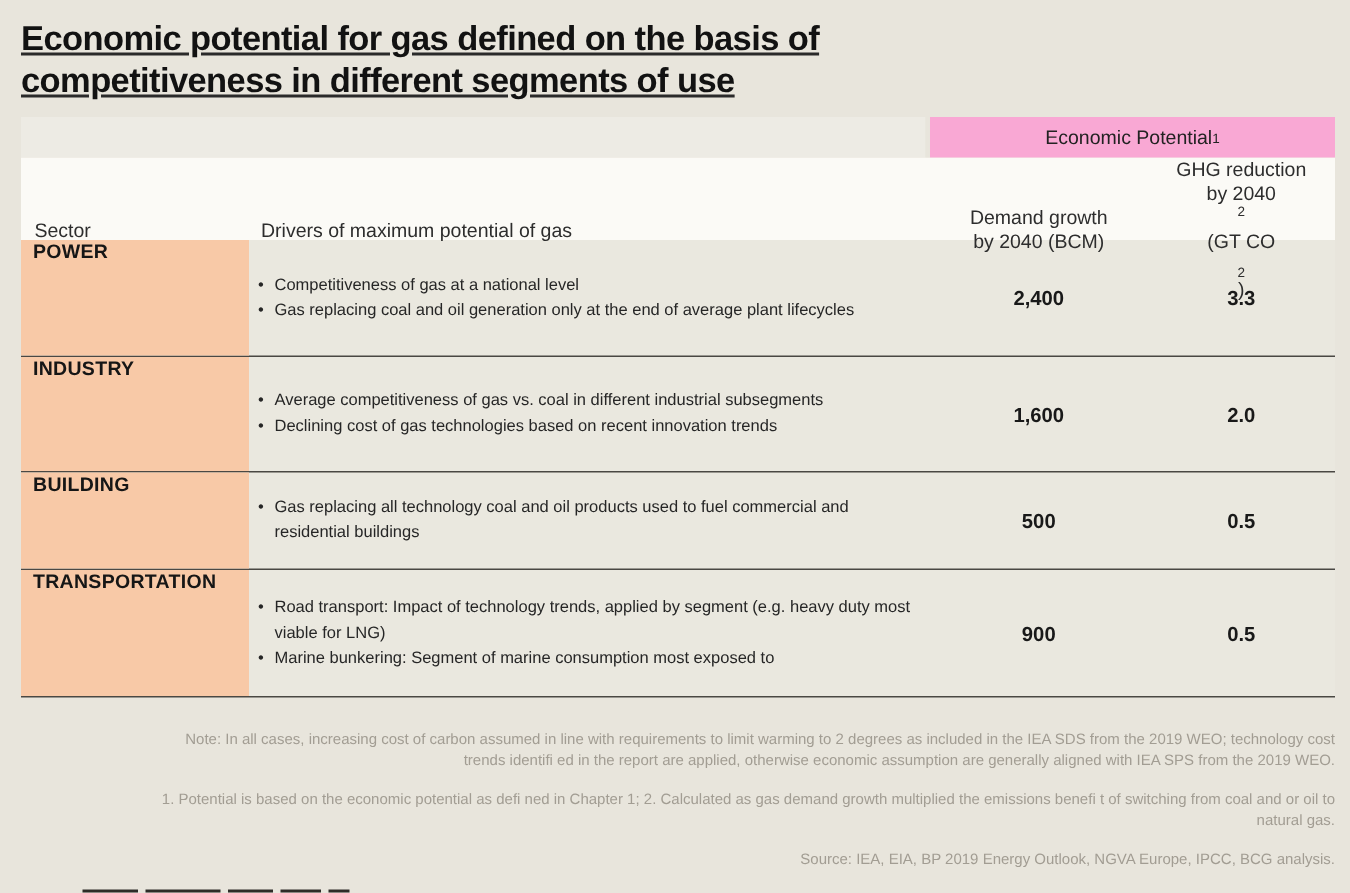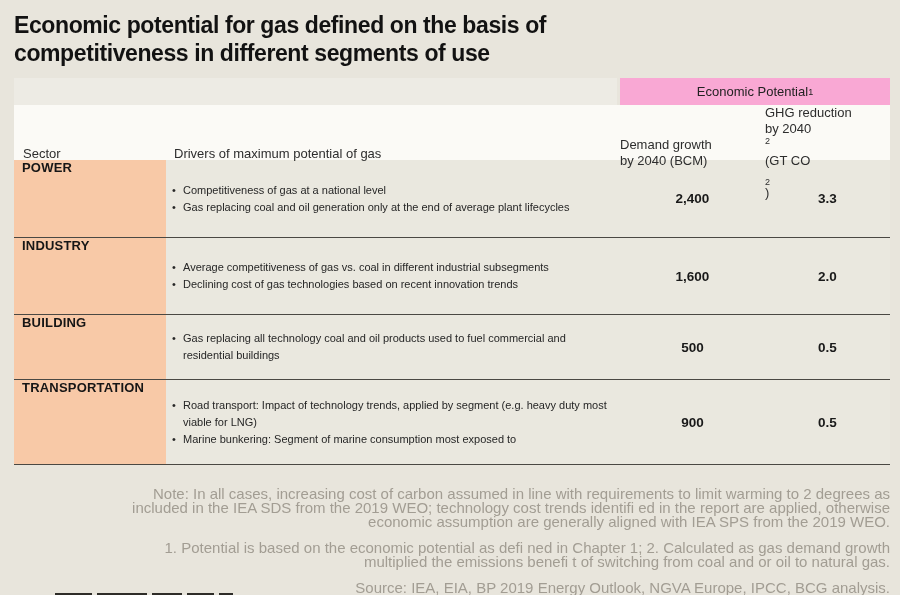--- a/index.html
+++ b/index.html
@@ -3,21 +3,21 @@
 <meta charset="utf-8">
 <style>
   * { margin:0; padding:0; box-sizing:border-box; }
   html,body { width:900px; height:595px; }
   body {
     font-family:"Liberation Sans", sans-serif;
     background:#e8e5dc;
     color:#2a2a2a;
     overflow:hidden;
   }
-  .page { position:relative; width:900px; height:595px; background:#e8e5dc; }
+  .page { position:relative; width:900px; height:595px; background:#e8e5dc;text-decoration:underline; }
 
   
   .title {
     padding:11px 0 0 14px;
     font-size:23px; line-height:28px; font-weight:bold;
     letter-spacing:-0.4px; color:#121212;
   }
   .title span { display:block; }
 
   
@@ -33,21 +33,21 @@
   sup { font-size:9px; vertical-align:super; line-height:0; }
   sub { font-size:9px; vertical-align:sub; line-height:0; }
 
   .head-row {
     display:grid; grid-template-columns:152px 454px 145px 125px;
     background:#fbfaf6; height:55px; align-items:center;
     font-size:13px; color:#2d2d2d;
   }
   .head-sector { padding-left:9px; }
   .head-drivers { padding-left:8px; }
-  .head-num { line-height:16px; }
+  .head-num { text-align:center; line-height:16px; }
   .head-num span { display:block; }
   .head-num .l2 { display:block; }
 
   .row {
     display:grid; grid-template-columns:152px 454px 145px 125px;
     background:#eae8df; align-items:center;
   }
   .row + .row { border-top:1px solid #4a4843; }
   .row:last-child { border-bottom:1px solid #4a4843; }
   .cell-sector {
@@ -57,21 +57,21 @@
   .cell-drivers { padding:8px 0 8px 6px; font-size:11px; line-height:17px; color:#262626; }
   .cell-drivers ul { list-style:none; }
   .cell-drivers li { position:relative; padding-left:11px; max-width:437px; }
   .cell-drivers li::before { content:"\2022"; position:absolute; left:0; top:0; }
   .cell-num { text-align:center; font-weight:bold; font-size:13.5px; color:#191919; }
   .r1 { min-height:77px; } .r2 { min-height:77px; } .r3 { min-height:65px; } .r4 { min-height:86px; }
 
   
   .foot {
     position:absolute; left:14px; top:487px; width:876px;
-    text-align:right; color:#a29d93; font-size:15px; line-height:14px;
+    text-align:right; color:#a29d93; font-size:10px; line-height:14px;
   }
   .foot .note { padding-left:92px; }
   .foot .numbered { margin-top:12px; padding-left:92px; }
   .foot .source { margin-top:12px; }
 
   
   .bottom-artifact { position:absolute; bottom:0; left:0; height:2px; width:100%; }
   .bottom-artifact i { position:absolute; bottom:0; height:2px; background:#2e2c28; }
   .bottom-artifact i:nth-child(1){ left:55px;  width:37px; }
   .bottom-artifact i:nth-child(2){ left:97px;  width:50px; }

